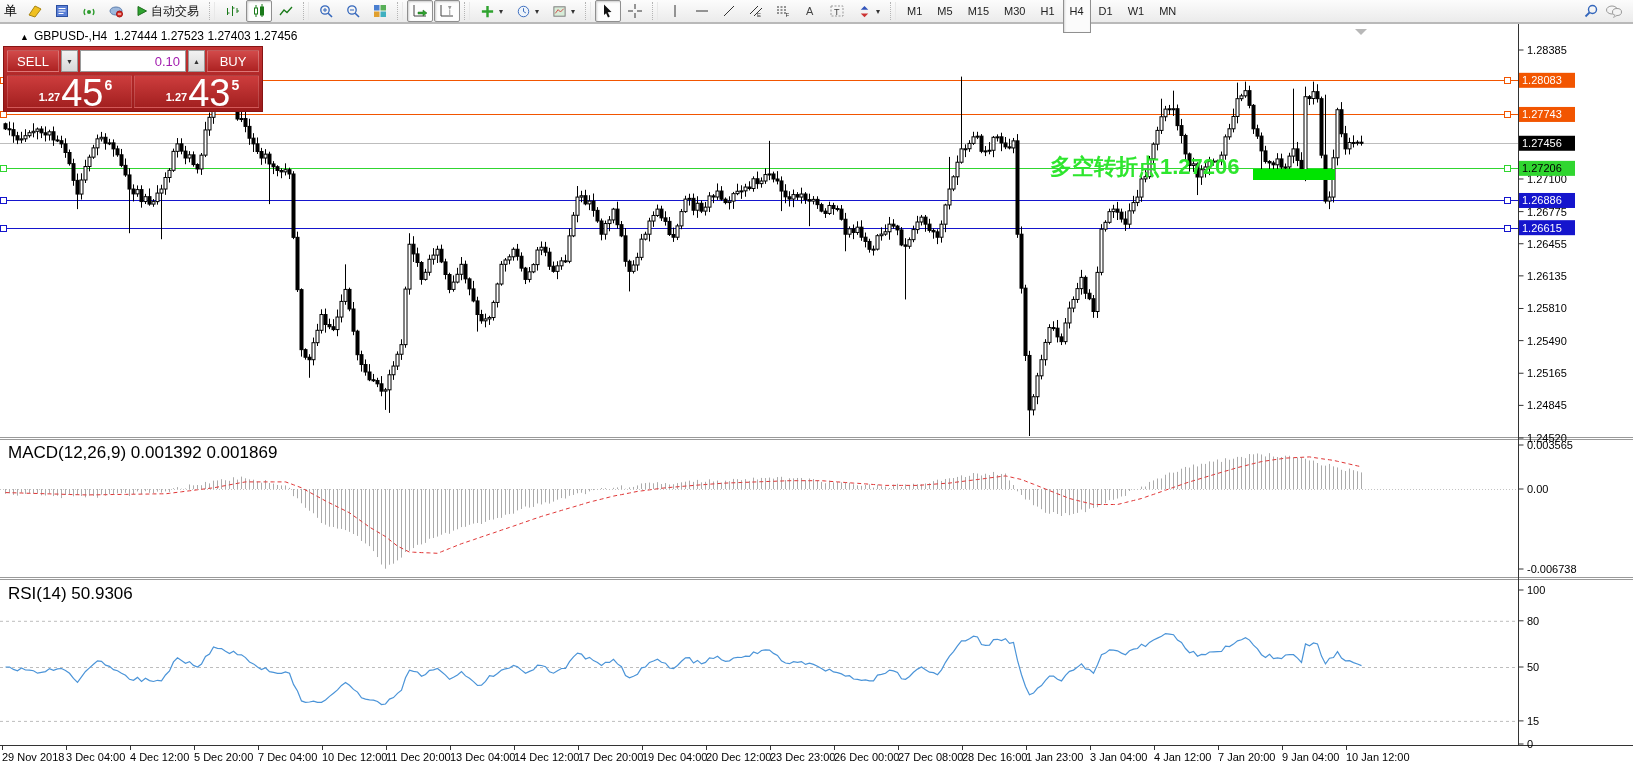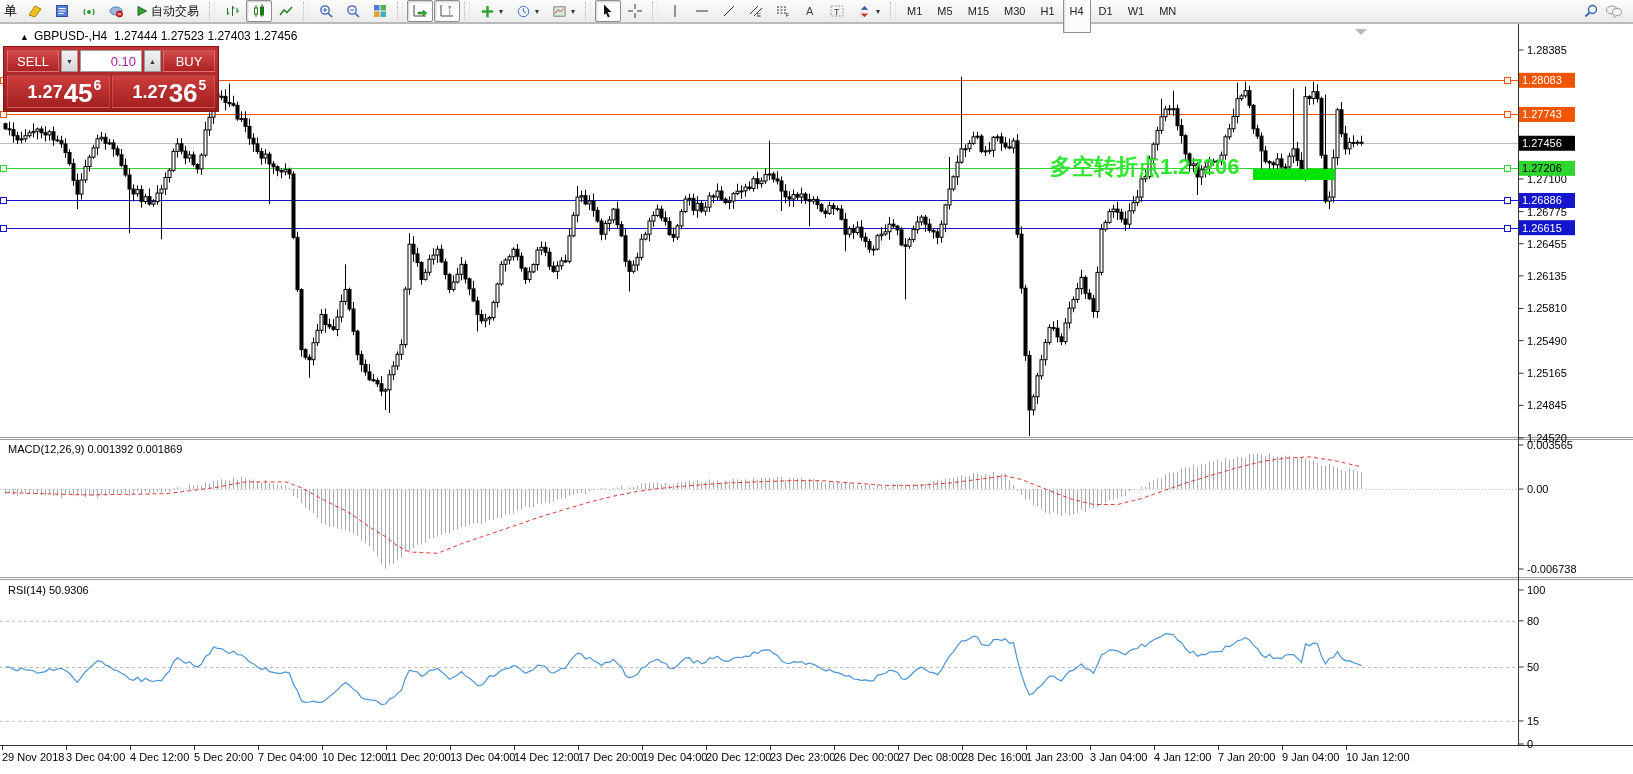--- a/index.html
+++ b/index.html
@@ -17,36 +17,36 @@
   .tbtn.wide{width:auto;padding:16px 5px;gap:3px}
   .tbtn .lbl{font-size:12px;color:#111}
   .caret{font-size:8px;color:#333;margin-left:1px}
   .tf{height:18px;padding:12px 6px;font-size:11px;color:#222;display:flex;align-items:center;
       border:1px solid transparent;flex:0 0 auto}
   .tf.active{background:#fbfbfb;border-color:#909090;box-shadow:inset 1px 1px 2px #d5d5d5}
   .tb-right{margin-left:auto;display:flex;align-items:center;gap:6px;padding-right:6px}
   
   .chart-title{position:absolute;left:20px;top:29px;font-size:12px;color:#000;z-index:20}
   .chart-title .tri{font-size:9px;margin-right:5px}
-  .pane-header{position:absolute;left:8px;font-size:11px;color:#000;z-index:20}
+  .pane-header{position:absolute;left:8px;font-size:17px;color:#000;z-index:20}
   
-  .ocp{position:absolute;left:3px;top:46px;width:216px;box-sizing:border-box;padding:3px;
+  .ocp{position:absolute;left:3px;top:46px;width:260px;box-sizing:border-box;padding:3px;
        background:linear-gradient(#c43434,#9c1b1b);border:1px solid #871414;z-index:25}
   .ocp-row1{display:flex;height:22px;gap:2px}
   .btn-trade{flex:0 0 50px;color:#fff;font-size:13px;display:flex;align-items:center;justify-content:center;
              background:linear-gradient(#d24a4a,#ad2222);border:1px solid rgba(255,255,255,.25)}
   .vol-btn{flex:0 0 15px;background:linear-gradient(#f2f2f2,#d8d8d8);border:1px solid #9a9a9a;
            font-size:7px;color:#333;display:flex;align-items:center;justify-content:center}
   .vol-input{flex:1;background:#fff;border:1px solid #9a9a9a;font-size:13px;color:#a21caf;
              display:flex;align-items:center;justify-content:flex-end;padding-right:5px}
   .ocp-row2{display:flex;gap:2px;margin-top:3px;height:33px}
   .price-box{flex:1;display:flex;align-items:flex-end;justify-content:center;color:#fff;
              background:linear-gradient(#cd3d3d,#a32020);border:1px solid rgba(255,255,255,.15)}
-  .pp{font-size:18px;font-weight:bold;margin:0 1px 4px 12px}
-  .pb{font-size:26px;font-weight:bold;line-height:28px}
+  .pp{font-size:11px;font-weight:bold;margin:0 1px 4px 12px}
+  .pb{font-size:38px;font-weight:normal;line-height:28px}
   .ps{font-size:14px;font-weight:bold;margin:0 0 14px 1px}
   svg.chart{position:absolute;left:0;top:0;z-index:10}
   svg.chart text{font-family:"Liberation Sans",sans-serif}
 </style>
 </head>
 <body>
 
 <div class="app">
 
   <div class="toolbar">
@@ -1409,19 +1409,19 @@
       <div class="btn-trade">BUY</div>
     </div>
     <div class="ocp-row2">
       <div class="price-box">
         <span class="pp">1.27</span>
           <span class="pb">45</span>
           <span class="ps">6</span>
       </div>
       <div class="price-box">
         <span class="pp">1.27</span>
-          <span class="pb">36</span>
+          <span class="pb">43</span>
           <span class="ps">5</span>
       </div>
     </div>
   </div>
 
 </div>
 
 </body></html>

